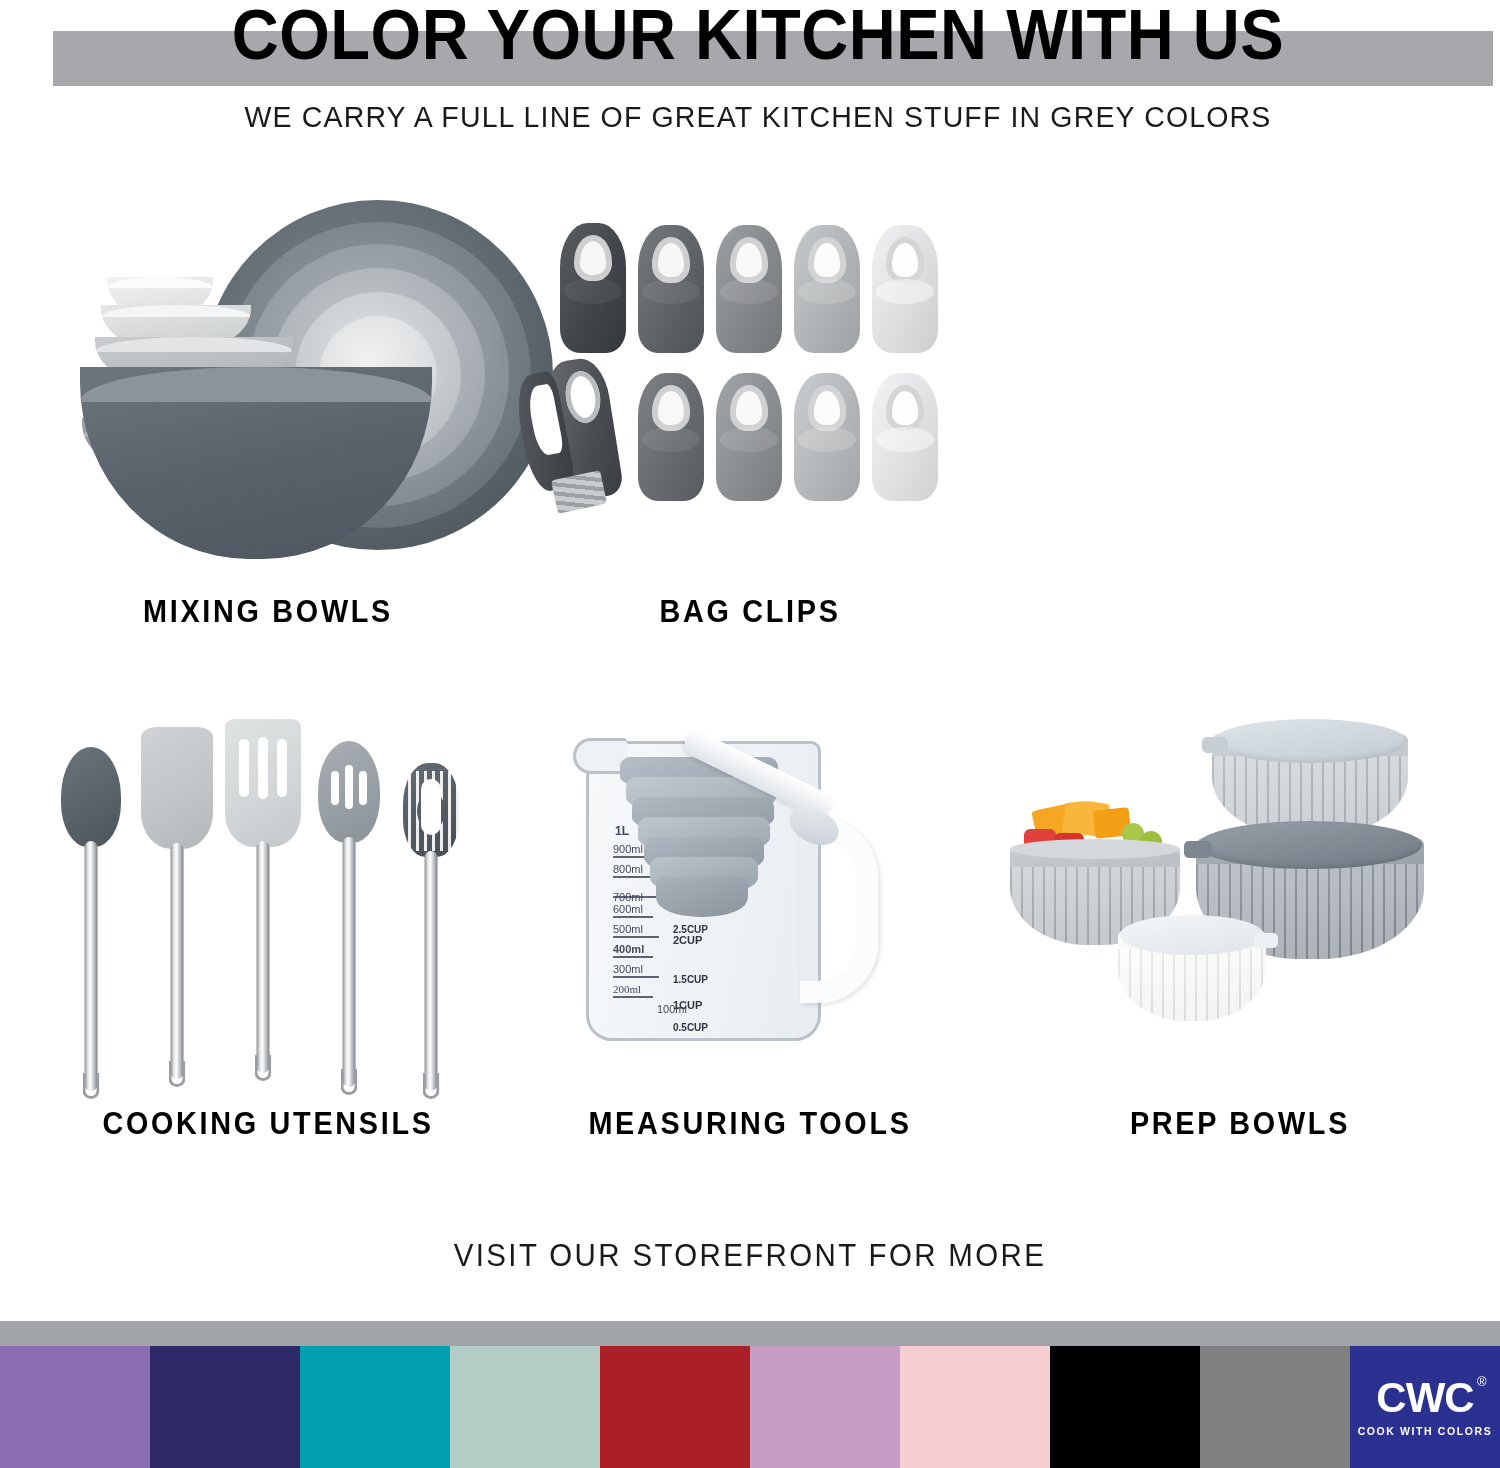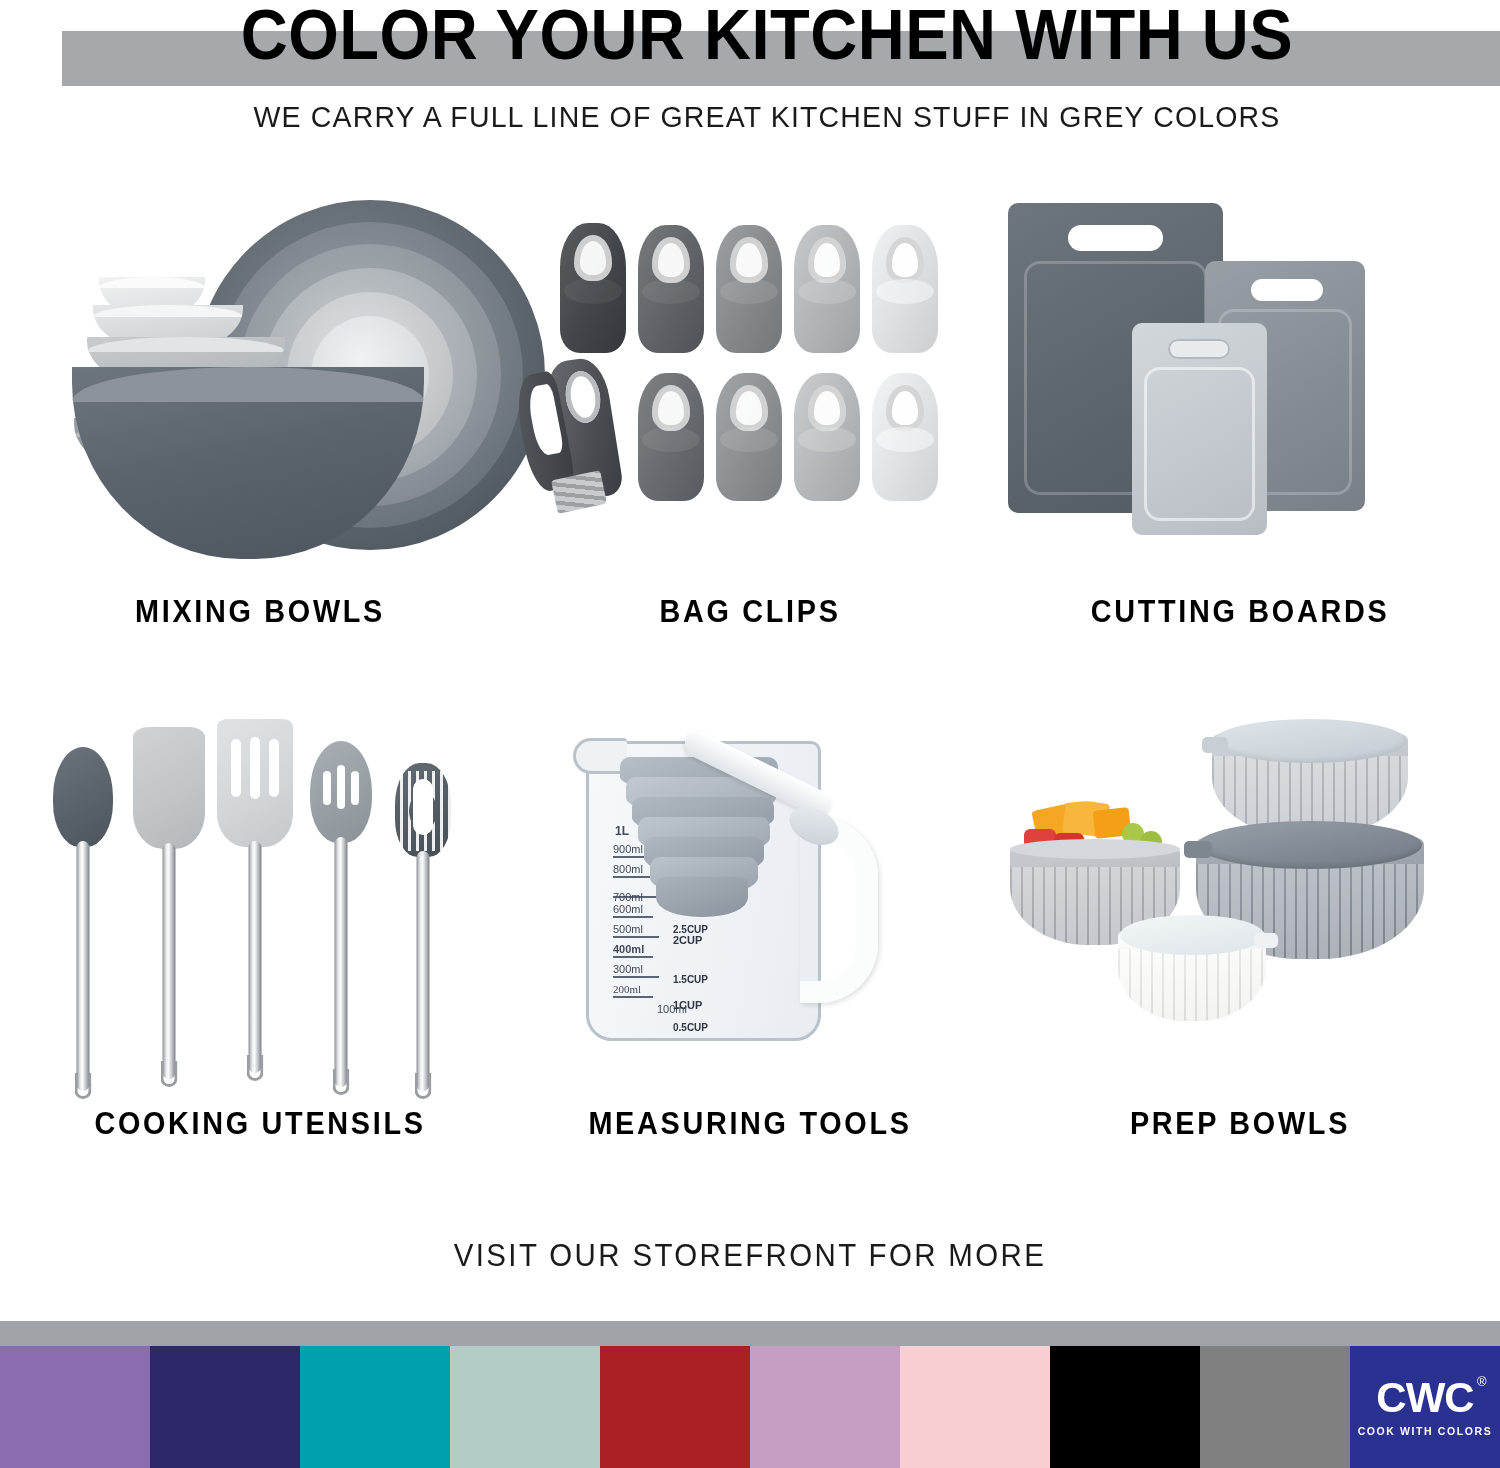--- a/index.html
+++ b/index.html
@@ -6,21 +6,21 @@
   * { box-sizing: border-box; margin: 0; padding: 0; }
   html, body { background: #ffffff; }
   body {
     width: 1500px; height: 1468px;
     font-family: "Liberation Sans", sans-serif;
     position: relative; overflow: hidden;
     -webkit-font-smoothing: antialiased;
   }
 
   
-  .header { position: absolute; left: 17px; top: 0; width: 1248px; height: 150px; }
+  .header { position: absolute; left: 8px; top: 0; width: 1248px; height: 150px; }
   .header-band {
     position: absolute; left: 45px; top: 31px;
     width: 1440px; height: 55px;
     background: #a6a8ab;
   }
   .header-title {
     position: absolute; left: 0; top: -8px; width: 1500px;
     text-align: center;
     font-size: 70px; font-weight: 700;
     letter-spacing: 0.5px;
@@ -40,21 +40,21 @@
   }
 
   
   .grid {
     position: absolute; left: 0; top: 175px;
     width: 1500px; height: 1050px;
   }
   .cell { position: absolute; width: 500px; }
   .cell-r0 { top: 0; height: 500px; }
   .cell-r1 { top: 530px; height: 480px; }
-  .cell-c0 { left: 10px; }
+  .cell-c0 { left: 18px; }
   .cell-c1 { left: 500px; }
   .cell-c2 { left: 990px; }
 
   .stage { position: absolute; left: 0; top: 0; width: 500px; height: 400px; }
   .cell-label {
     position: absolute; left: 0; width: 500px;
     text-align: center;
     font-size: 32px; font-weight: 700;
     letter-spacing: 3px;
     color: #000;
@@ -271,40 +271,20 @@
         <div style="position:absolute;left:34px;top:4px;width:62px;height:140px;border-radius:40% 40% 26% 26% / 30% 30% 14% 14%;background:linear-gradient(110deg,#6a6e72,#4a4e52 60%,#3a3e42);transform:rotate(-9deg);"></div>
         <div style="position:absolute;left:48px;top:16px;width:34px;height:52px;border-radius:50%;background:#ffffff;box-shadow:inset 0 0 0 5px #b9bcbe;transform:rotate(-9deg);"></div>
         <div style="position:absolute;left:4px;top:18px;width:44px;height:118px;border-radius:46% 20% 22% 40%;background:linear-gradient(100deg,#55595d,#3a3e42);transform:rotate(-11deg);"></div>
         <div style="position:absolute;left:14px;top:30px;width:26px;height:70px;border-radius:46% 20% 22% 40%;background:#ffffff;transform:rotate(-11deg);"></div>
         <div style="position:absolute;left:36px;top:120px;width:50px;height:34px;border-radius:4px;background:repeating-linear-gradient(18deg,#9da0a3 0 4px,#c8cbcd 4px 9px);transform:rotate(-12deg);"></div>
       </div>
     </div>
     <div class="cell-label">BAG CLIPS</div>
   </div>
 
-  <div class="cell cell-r0 cell-c2">
-    <div class="stage">
-
-      <div class="board" style="left:18px;top:28px;width:215px;height:310px;background:linear-gradient(150deg,#6d757d,#5d656d 55%,#525a62);">
-        <div class="board-handle" style="left:60px;top:22px;width:95px;height:26px;"></div>
-        <div class="board-groove" style="left:16px;top:58px;right:16px;bottom:18px;"></div>
-      </div>
-
-      <div class="board" style="left:215px;top:86px;width:160px;height:250px;background:linear-gradient(150deg,#989fa5,#858c93 55%,#787f86);">
-        <div class="board-handle" style="left:46px;top:18px;width:72px;height:22px;"></div>
-        <div class="board-groove" style="left:13px;top:48px;right:13px;bottom:16px;"></div>
-      </div>
-
-      <div class="board" style="left:142px;top:148px;width:135px;height:212px;background:linear-gradient(150deg,#d2d7db,#c3c9ce 55%,#b7bdc2);">
-        <div class="board-handle" style="left:36px;top:16px;width:62px;height:20px;background:#e8ebed;box-shadow:inset 0 0 0 2px #b2b8bd;"></div>
-        <div class="board-groove" style="left:12px;top:44px;right:12px;bottom:14px;border-color:rgba(255,255,255,0.55);"></div>
-      </div>
-    </div>
-    <div class="cell-label">CUTTING BOARDS</div>
-  </div>
 
   <div class="cell cell-r1 cell-c0">
     <div class="stage">
 
       <div class="utensil" style="left:36px;height:368px;">
         <div class="u-head" style="top:10px;width:60px;height:100px;border-radius:50% 50% 44% 44%;background:linear-gradient(150deg,#6b747c,#586168 60%,#4c555c);"></div>
         <div class="u-handle" style="top:104px;height:250px;"></div>
         <div class="u-loop" style="top:336px;"></div>
       </div>
 

